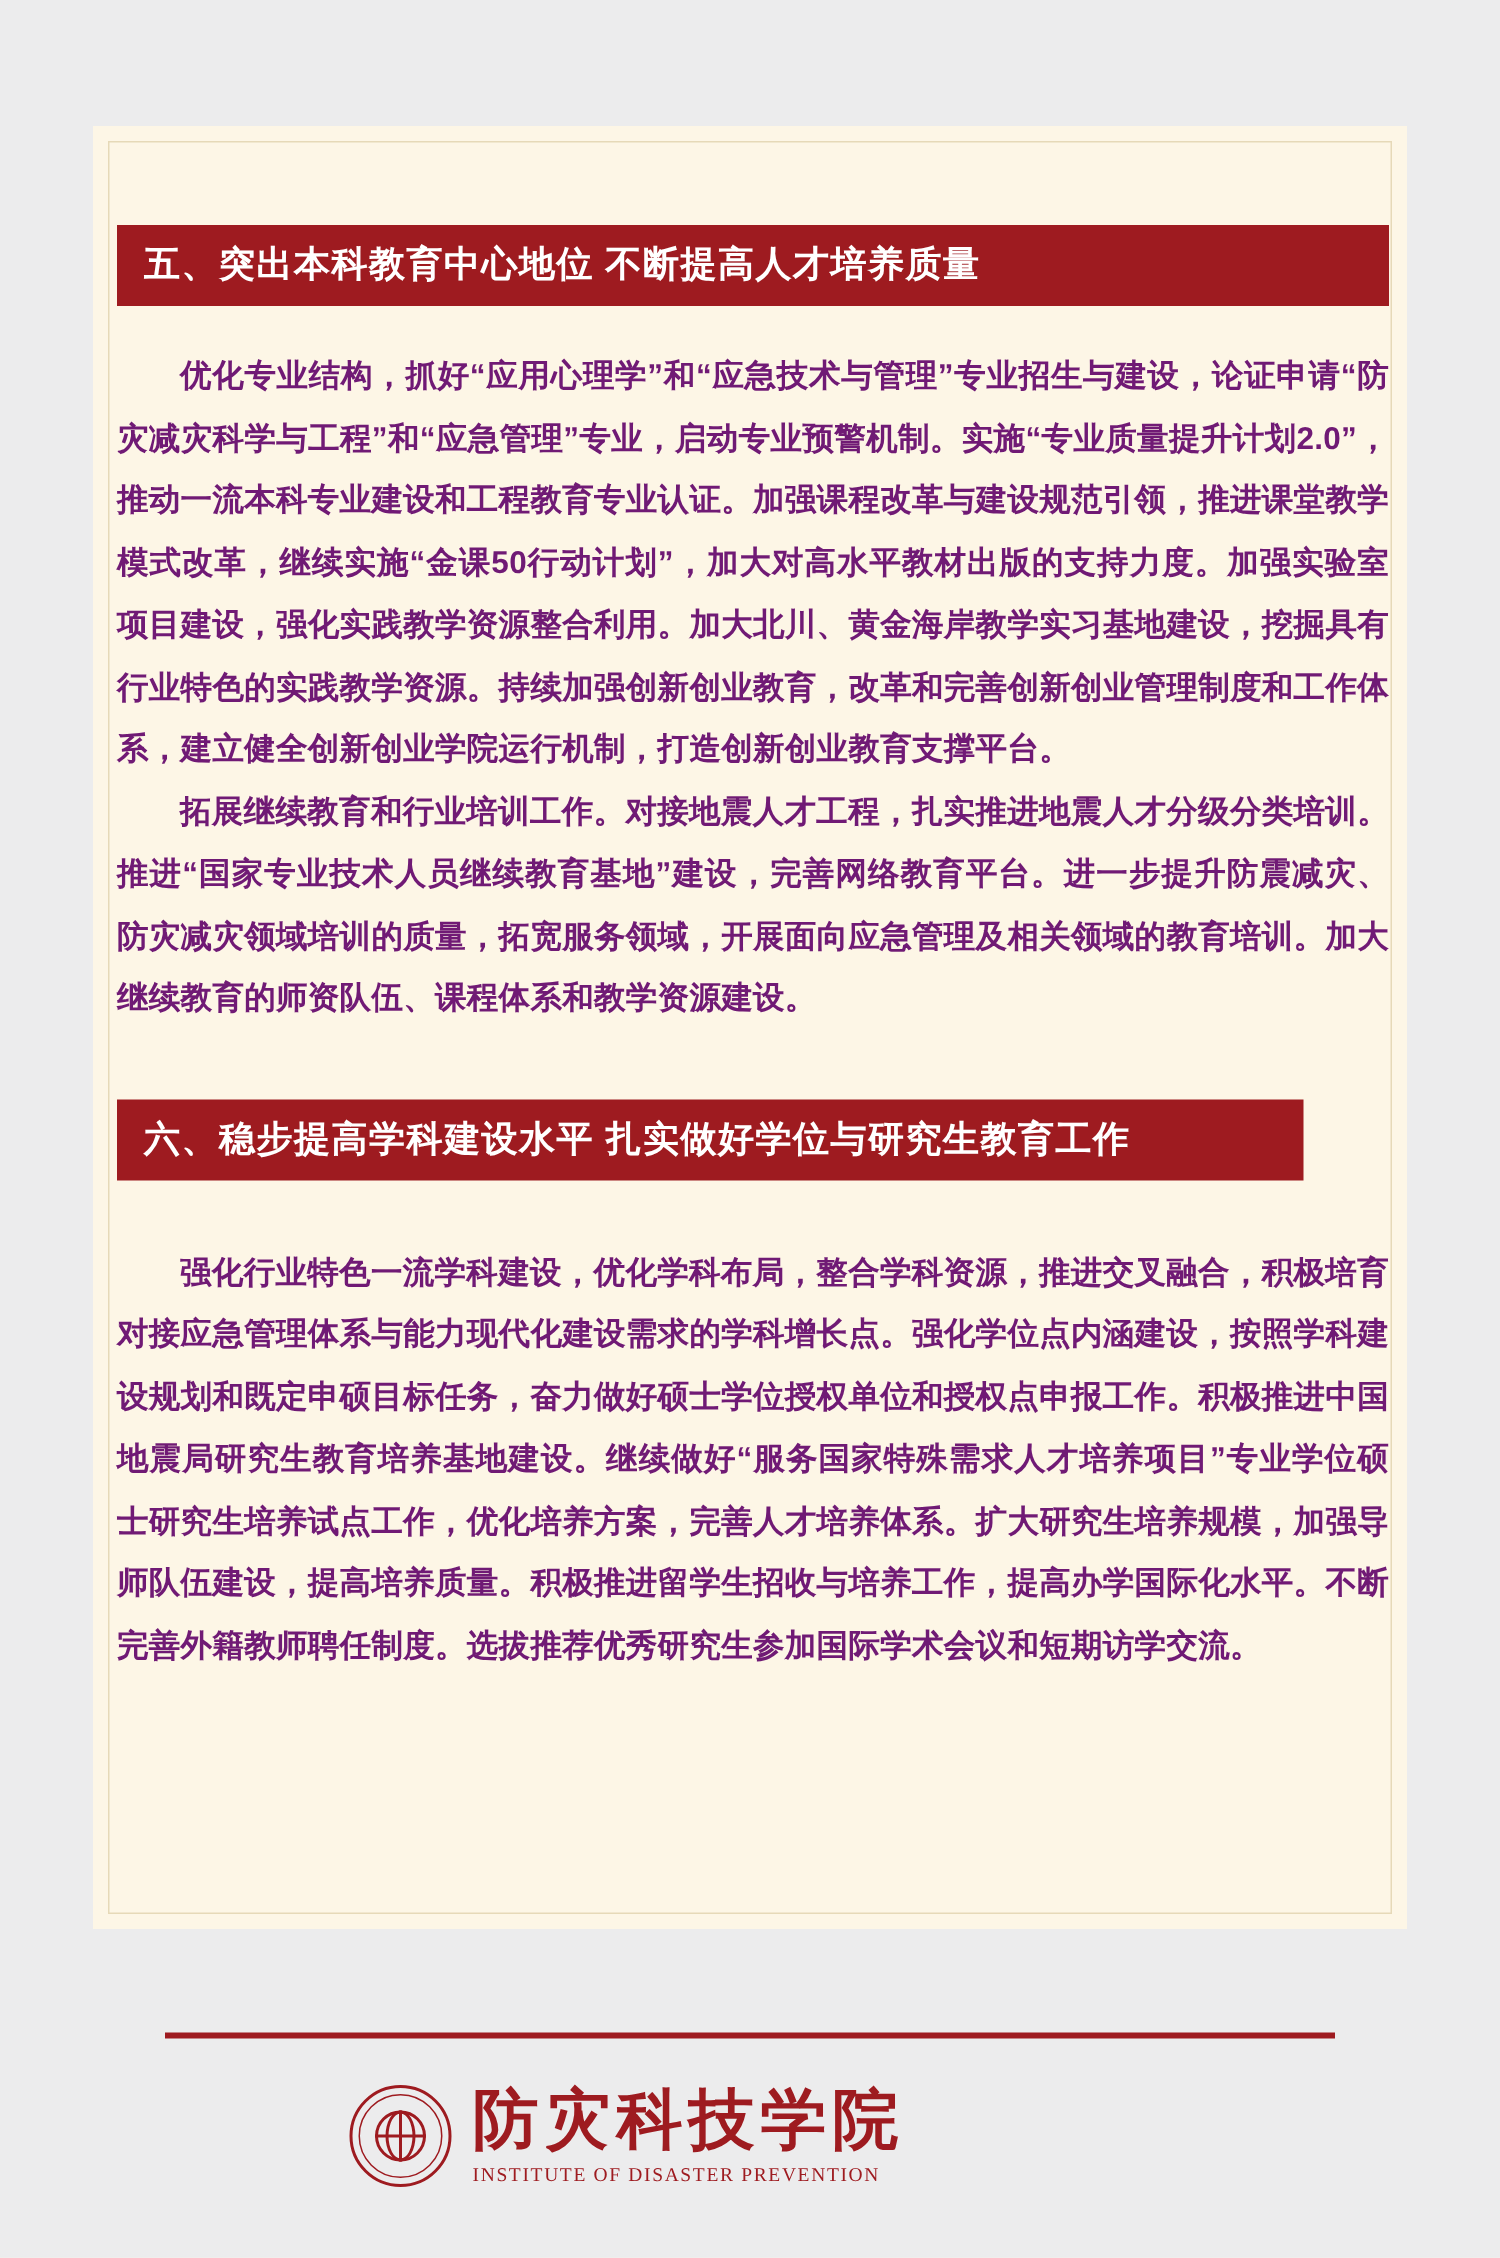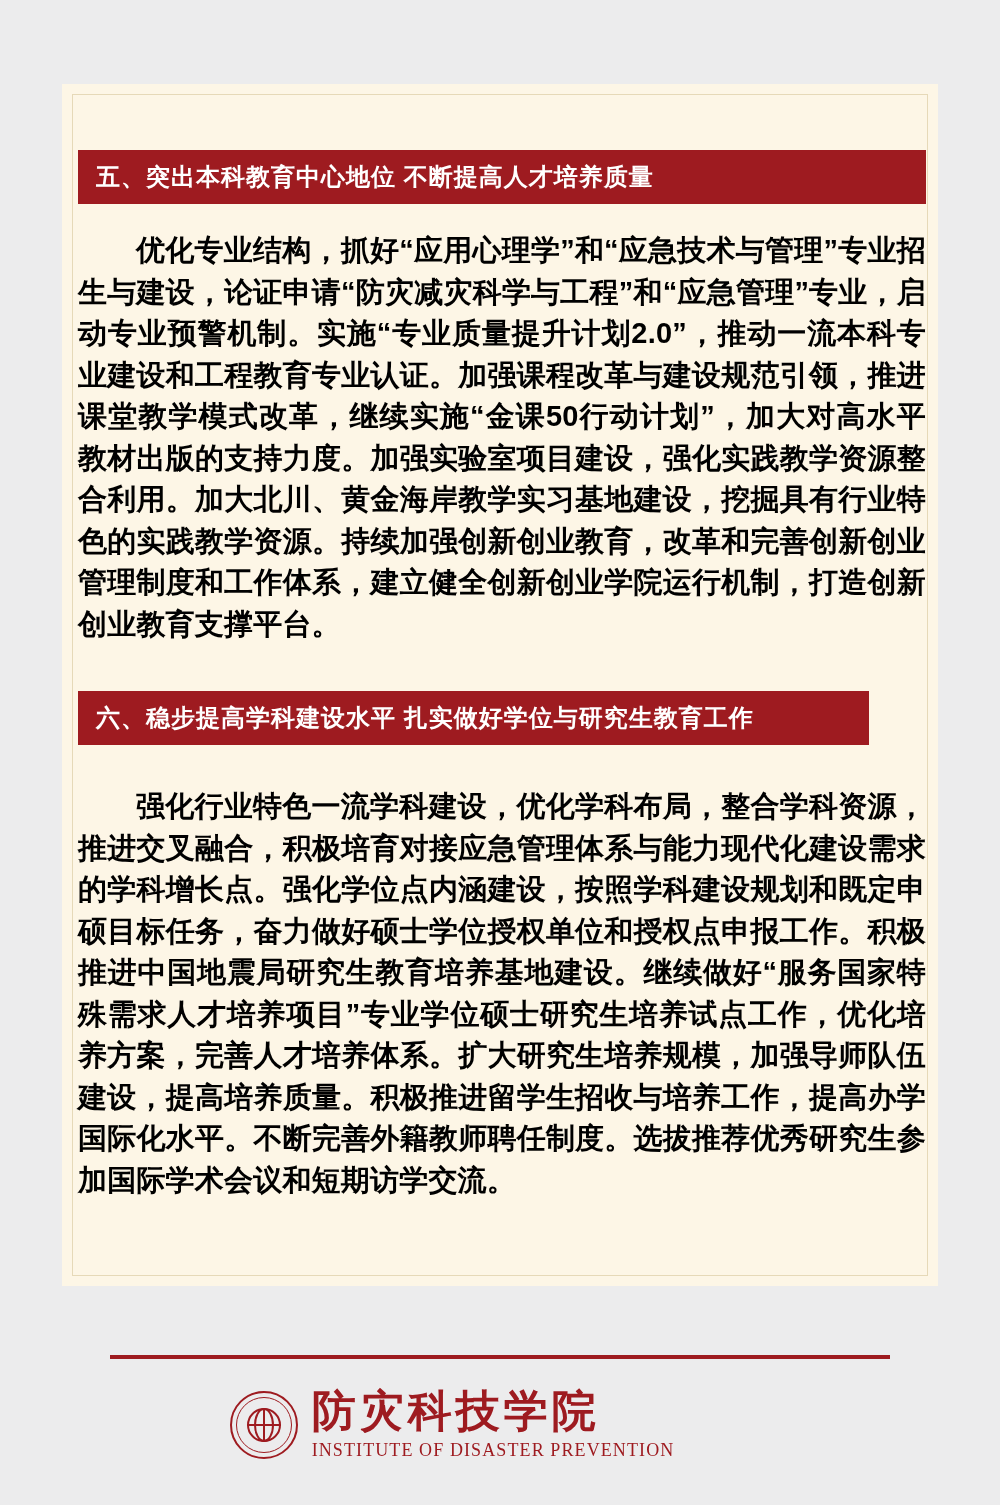--- a/index.html
+++ b/index.html
@@ -55,22 +55,22 @@
     line-height: 54px;
     height: 54px;
     padding-left: 18px;
     box-sizing: border-box;
     white-space: nowrap;
     overflow: hidden;
   }
   .section-1-bar { width: 848px; }
   .section-2-bar { width: 791px; }
   .body-text {
-    color: #000000;
-    font-size: 29px;
+    color: #701a75;
+    font-size: 21px;
     font-weight: bold;
     line-height: 41.5px;
     letter-spacing: 0.2px;
     text-align: justify;
     text-justify: inter-ideograph;
   }
   .para {
     margin: 0;
     text-indent: 2em;
   }
@@ -96,21 +96,20 @@
   }
   .footer-logo {
     position: absolute;
     left: 0;
     top: 1390px;
     width: 836px;
     display: flex;
     align-items: center;
     justify-content: center;
     gap: 14px;
-    padding-left: 34px;
   }
   .seal {
     width: 68px;
     height: 68px;
     border-radius: 50%;
     border: 2.5px solid #9e1b20;
     position: relative;
     box-sizing: border-box;
     flex: 0 0 auto;
   }
@@ -172,40 +171,41 @@
   .logo-cn {
     color: #9e1b20;
     font-family: "Liberation Serif", serif;
     font-weight: bold;
     font-size: 44px;
     letter-spacing: 4px;
   }
   .logo-en {
     color: #9e1b20;
     font-family: "Liberation Serif", serif;
-    font-size: 18px;
+    font-size: 13px;
     letter-spacing: 1.1px;
     margin-top: 7px;
   }
 </style>
 </head>
 <body>
 
 <div class="page">
 
   <div class="card">
     <div class="card-inner-border"></div>
   </div>
 
   <div class="content">
 
     <div class="section-bar section-1-bar">五、突出本科教育中心地位 不断提高人才培养质量</div>
 
     <div class="body-text sec1-body">
       <p class="para">优化专业结构，抓好“应用心理学”和“应急技术与管理”专业招生与建设，论证申请“防灾减灾科学与工程”和“应急管理”专业，启动专业预警机制。实施“专业质量提升计划2.0”，推动一流本科专业建设和工程教育专业认证。加强课程改革与建设规范引领，推进课堂教学模式改革，继续实施“金课50行动计划”，加大对高水平教材出版的支持力度。加强实验室项目建设，强化实践教学资源整合利用。加大北川、黄金海岸教学实习基地建设，挖掘具有行业特色的实践教学资源。持续加强创新创业教育，改革和完善创新创业管理制度和工作体系，建立健全创新创业学院运行机制，打造创新创业教育支撑平台。</p>
+      <p class="para">拓展继续教育和行业培训工作。对接地震人才工程，扎实推进地震人才分级分类培训。推进“国家专业技术人员继续教育基地”建设，完善网络教育平台。进一步提升防震减灾、防灾减灾领域培训的质量，拓宽服务领域，开展面向应急管理及相关领域的教育培训。加大继续教育的师资队伍、课程体系和教学资源建设。</p>
     </div>
 
     <div class="sec2-wrap">
       <div class="section-bar section-2-bar">六、稳步提高学科建设水平 扎实做好学位与研究生教育工作</div>
 
       <div class="body-text sec2-body">
         <p class="para">强化行业特色一流学科建设，优化学科布局，整合学科资源，推进交叉融合，积极培育对接应急管理体系与能力现代化建设需求的学科增长点。强化学位点内涵建设，按照学科建设规划和既定申硕目标任务，奋力做好硕士学位授权单位和授权点申报工作。积极推进中国地震局研究生教育培养基地建设。继续做好“服务国家特殊需求人才培养项目”专业学位硕士研究生培养试点工作，优化培养方案，完善人才培养体系。扩大研究生培养规模，加强导师队伍建设，提高培养质量。积极推进留学生招收与培养工作，提高办学国际化水平。不断完善外籍教师聘任制度。选拔推荐优秀研究生参加国际学术会议和短期访学交流。</p>
       </div>
     </div>
 

